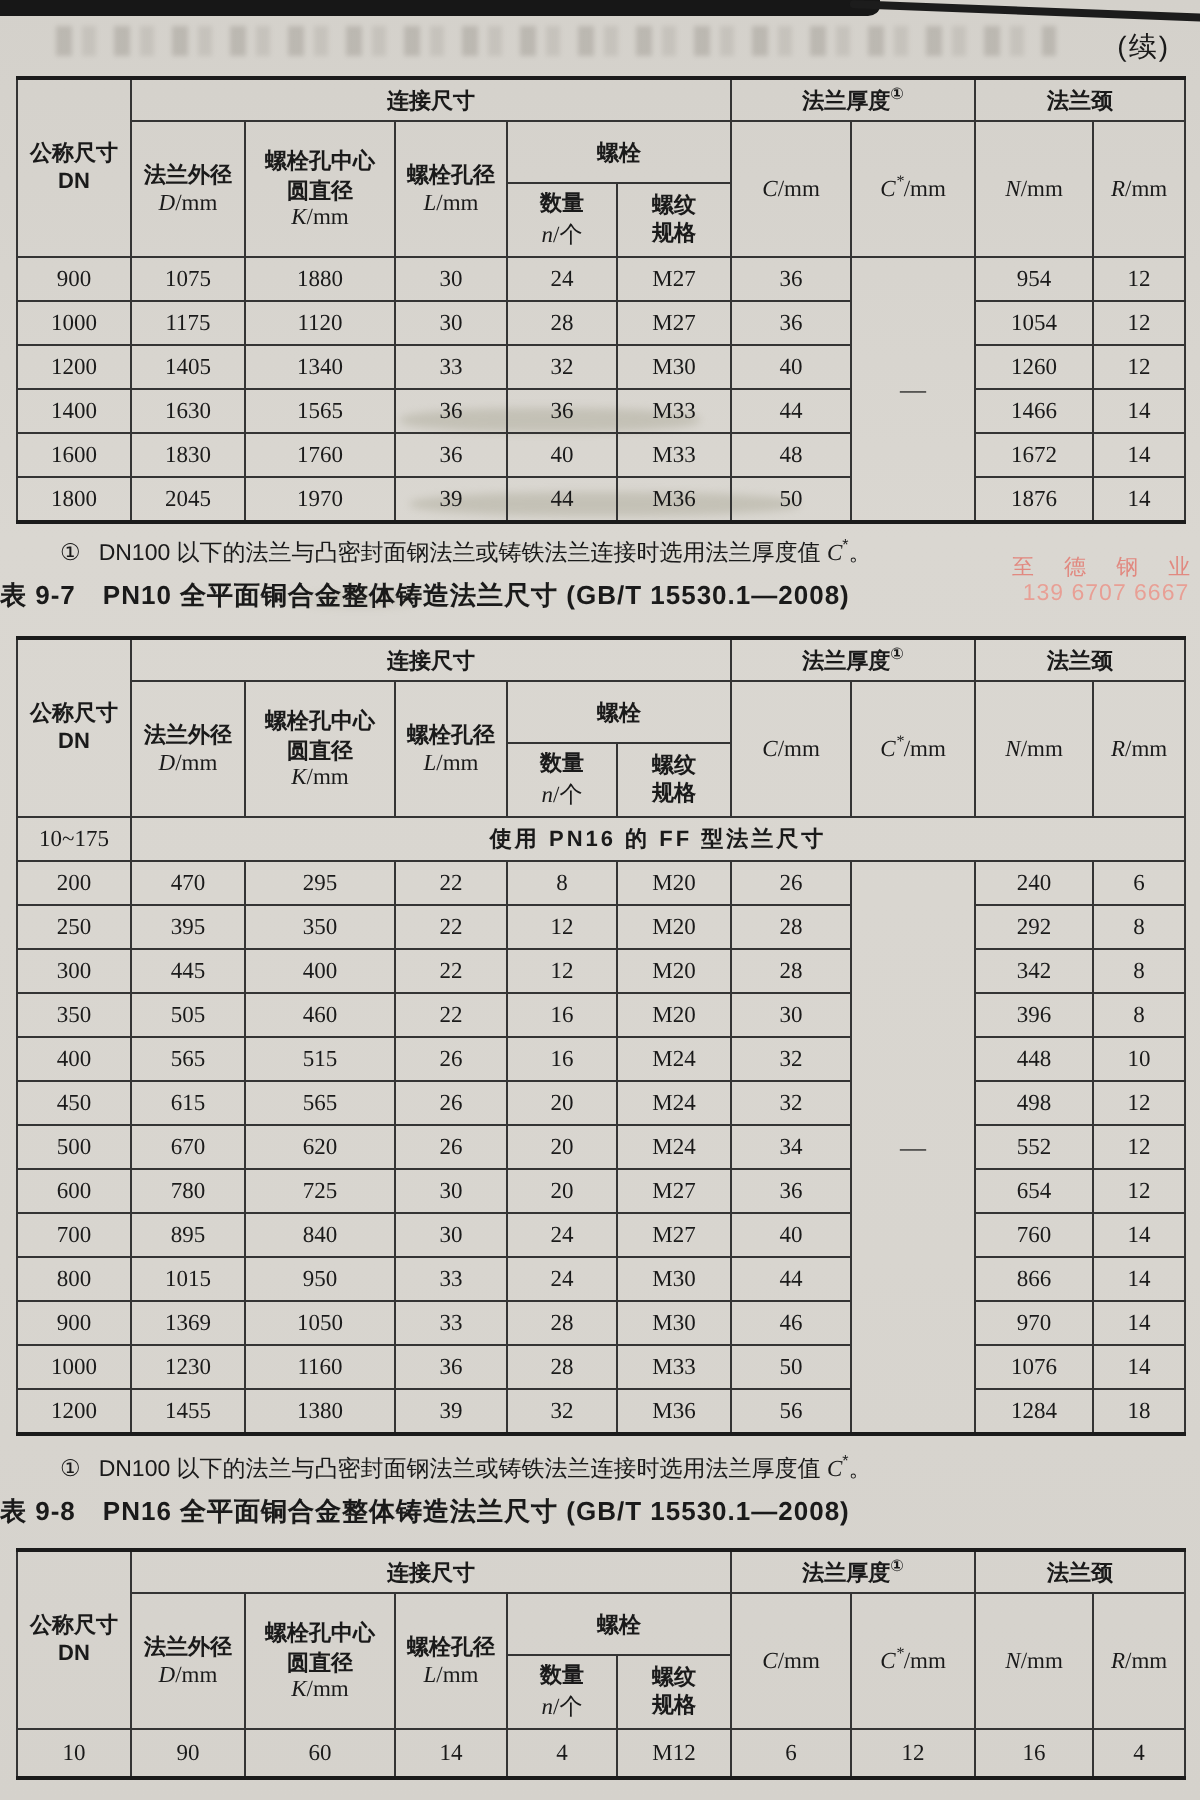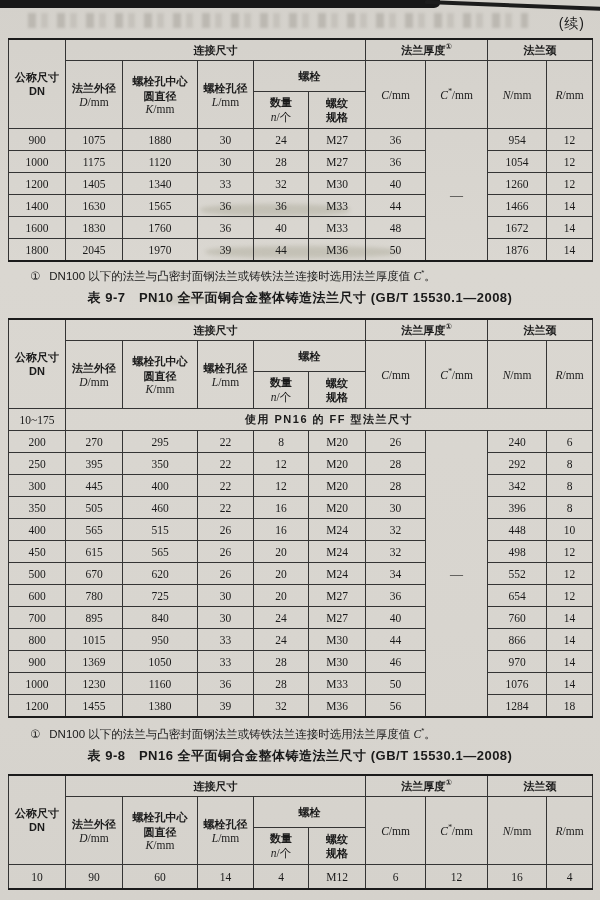--- a/index.html
+++ b/index.html
@@ -43,21 +43,21 @@
   sup{font-size:8px;vertical-align:super;line-height:0}
   td.dash{font-size:13px}
   td.range-text{letter-spacing:1.5px;font-weight:700;font-family:"Liberation Sans","DejaVu Sans",sans-serif;font-size:11px}
 
   
   .footnote{position:absolute;left:30px;width:560px;font-size:11.5px;
     font-family:"Liberation Sans","DejaVu Sans",sans-serif}
   .fn1{top:269px}.fn2{top:727px}
   .fn-marker{margin-right:9px}
   .footnote i{font-family:"Liberation Serif","DejaVu Serif",serif}
-  .tbl-title{position:absolute;left:0;width:600px;text-align:center;font-weight:bold;font-size:13px;
+  .tbl-title{position:absolute;left:0;width:600px;font-weight:bold;font-size:13px;
     font-family:"Liberation Sans","DejaVu Sans",sans-serif;letter-spacing:.5px}
   .tt1{top:289px}.tt2{top:747px}
 
   
   .watermark{position:absolute;top:276px;left:506px;width:94px;text-align:center;
     font-family:"Liberation Sans","DejaVu Sans",sans-serif;opacity:.92;pointer-events:none}
   .wm-name{color:#e2837a;font-size:11px;letter-spacing:6px;white-space:nowrap}
   .wm-phone{color:#ea9b90;font-size:11.5px;letter-spacing:.5px;white-space:nowrap}
 </style>
 </head>
@@ -200,20 +200,24 @@
         </tbody>
       </table>
     </div>
 
   <div class="footnote fn1">
     <span class="fn-marker">①</span><span>DN100 以下的法兰与凸密封面钢法兰或铸铁法兰连接时选用法兰厚度值 </span><i>C</i><sup>*</sup><span>。</span>
   </div>
 
   <div class="tbl-title tt1">表 9-7　PN10 全平面铜合金整体铸造法兰尺寸 (GB/T 15530.1—2008)</div>
 
+  <div class="watermark">
+    <div class="wm-name">至 德 钢 业</div>
+    <div class="wm-phone">139 6707 6667</div>
+  </div>
 
   <div id="tblwrap1" class="tbl-wrap t2">
       <table>
         <colgroup>
           <col style="width: 57px;">
           <col style="width: 57px;">
           <col style="width: 75px;">
           <col style="width: 56px;">
           <col style="width: 55px;">
           <col style="width: 57px;">
@@ -263,21 +267,21 @@
             </th>
           </tr>
         </thead>
         <tbody>
           <tr>
             <td>10~175</td>
             <td class="range-text" colspan="9">使用 PN16 的 FF 型法兰尺寸</td>
           </tr>
           <tr>
             <td>200</td>
-            <td>270</td>
+            <td>470</td>
             <td>295</td>
             <td>22</td>
             <td>8</td>
             <td>M20</td>
             <td>26</td>
             <td class="dash" rowspan="13">—</td>
             <td>240</td>
             <td>6</td>
           </tr>
           <tr>

